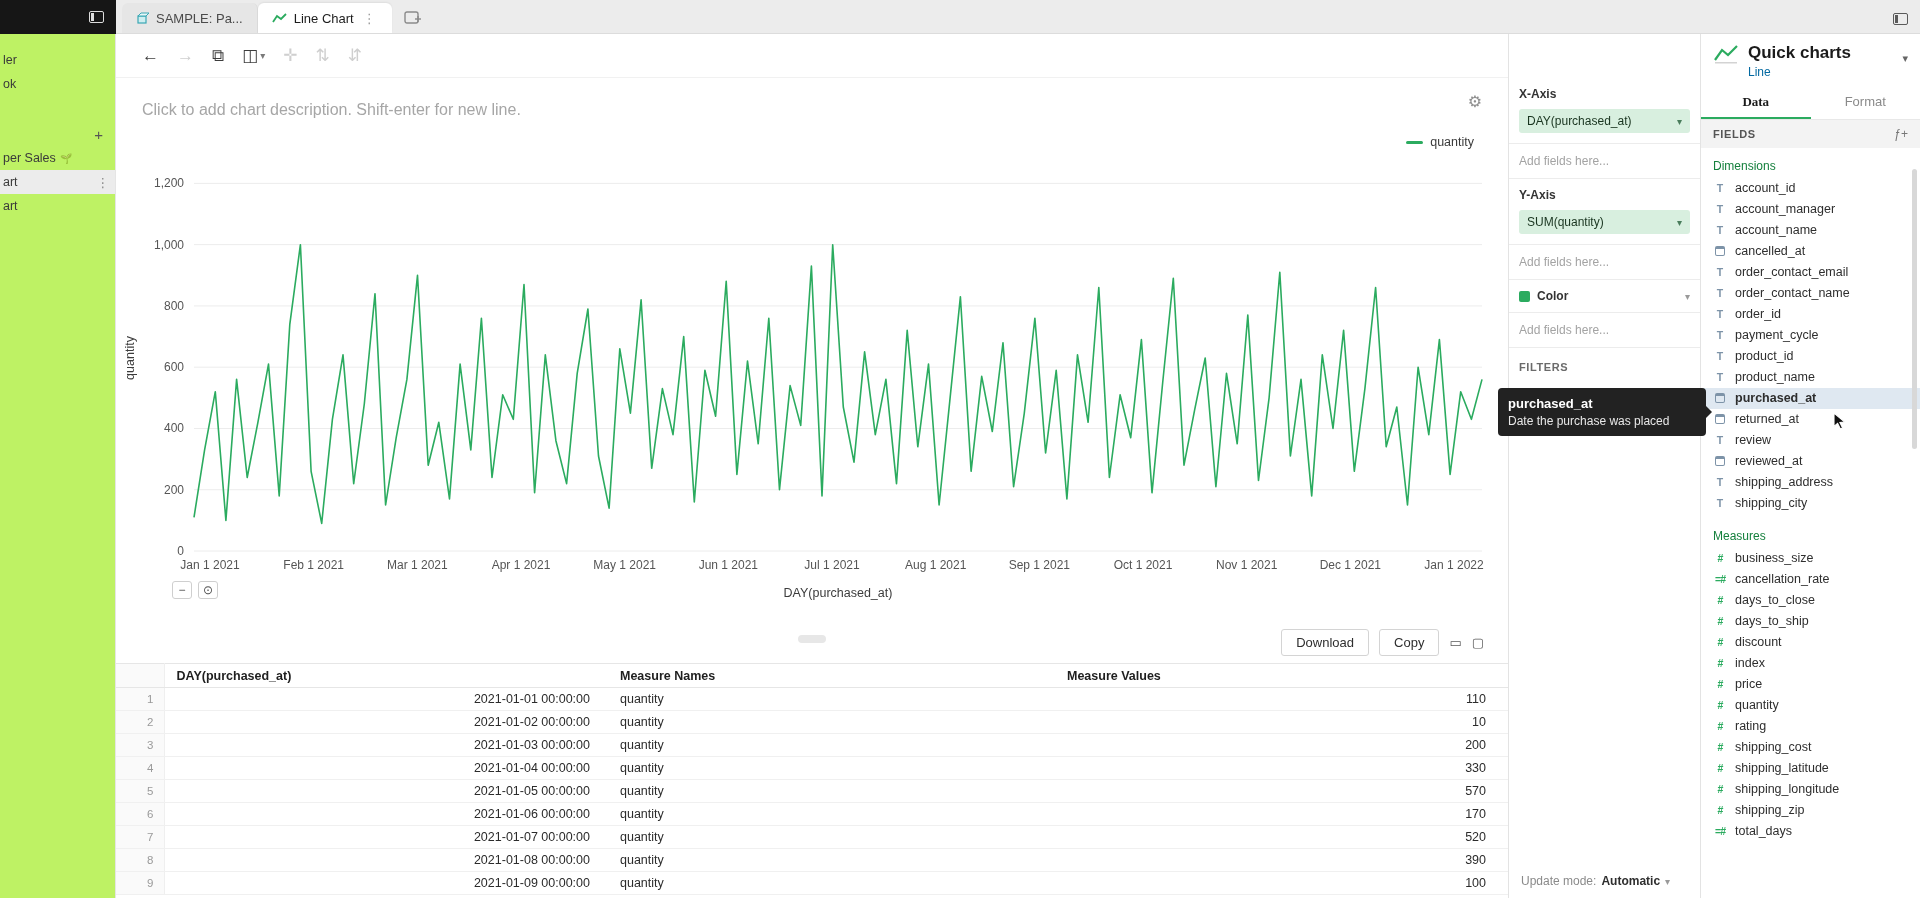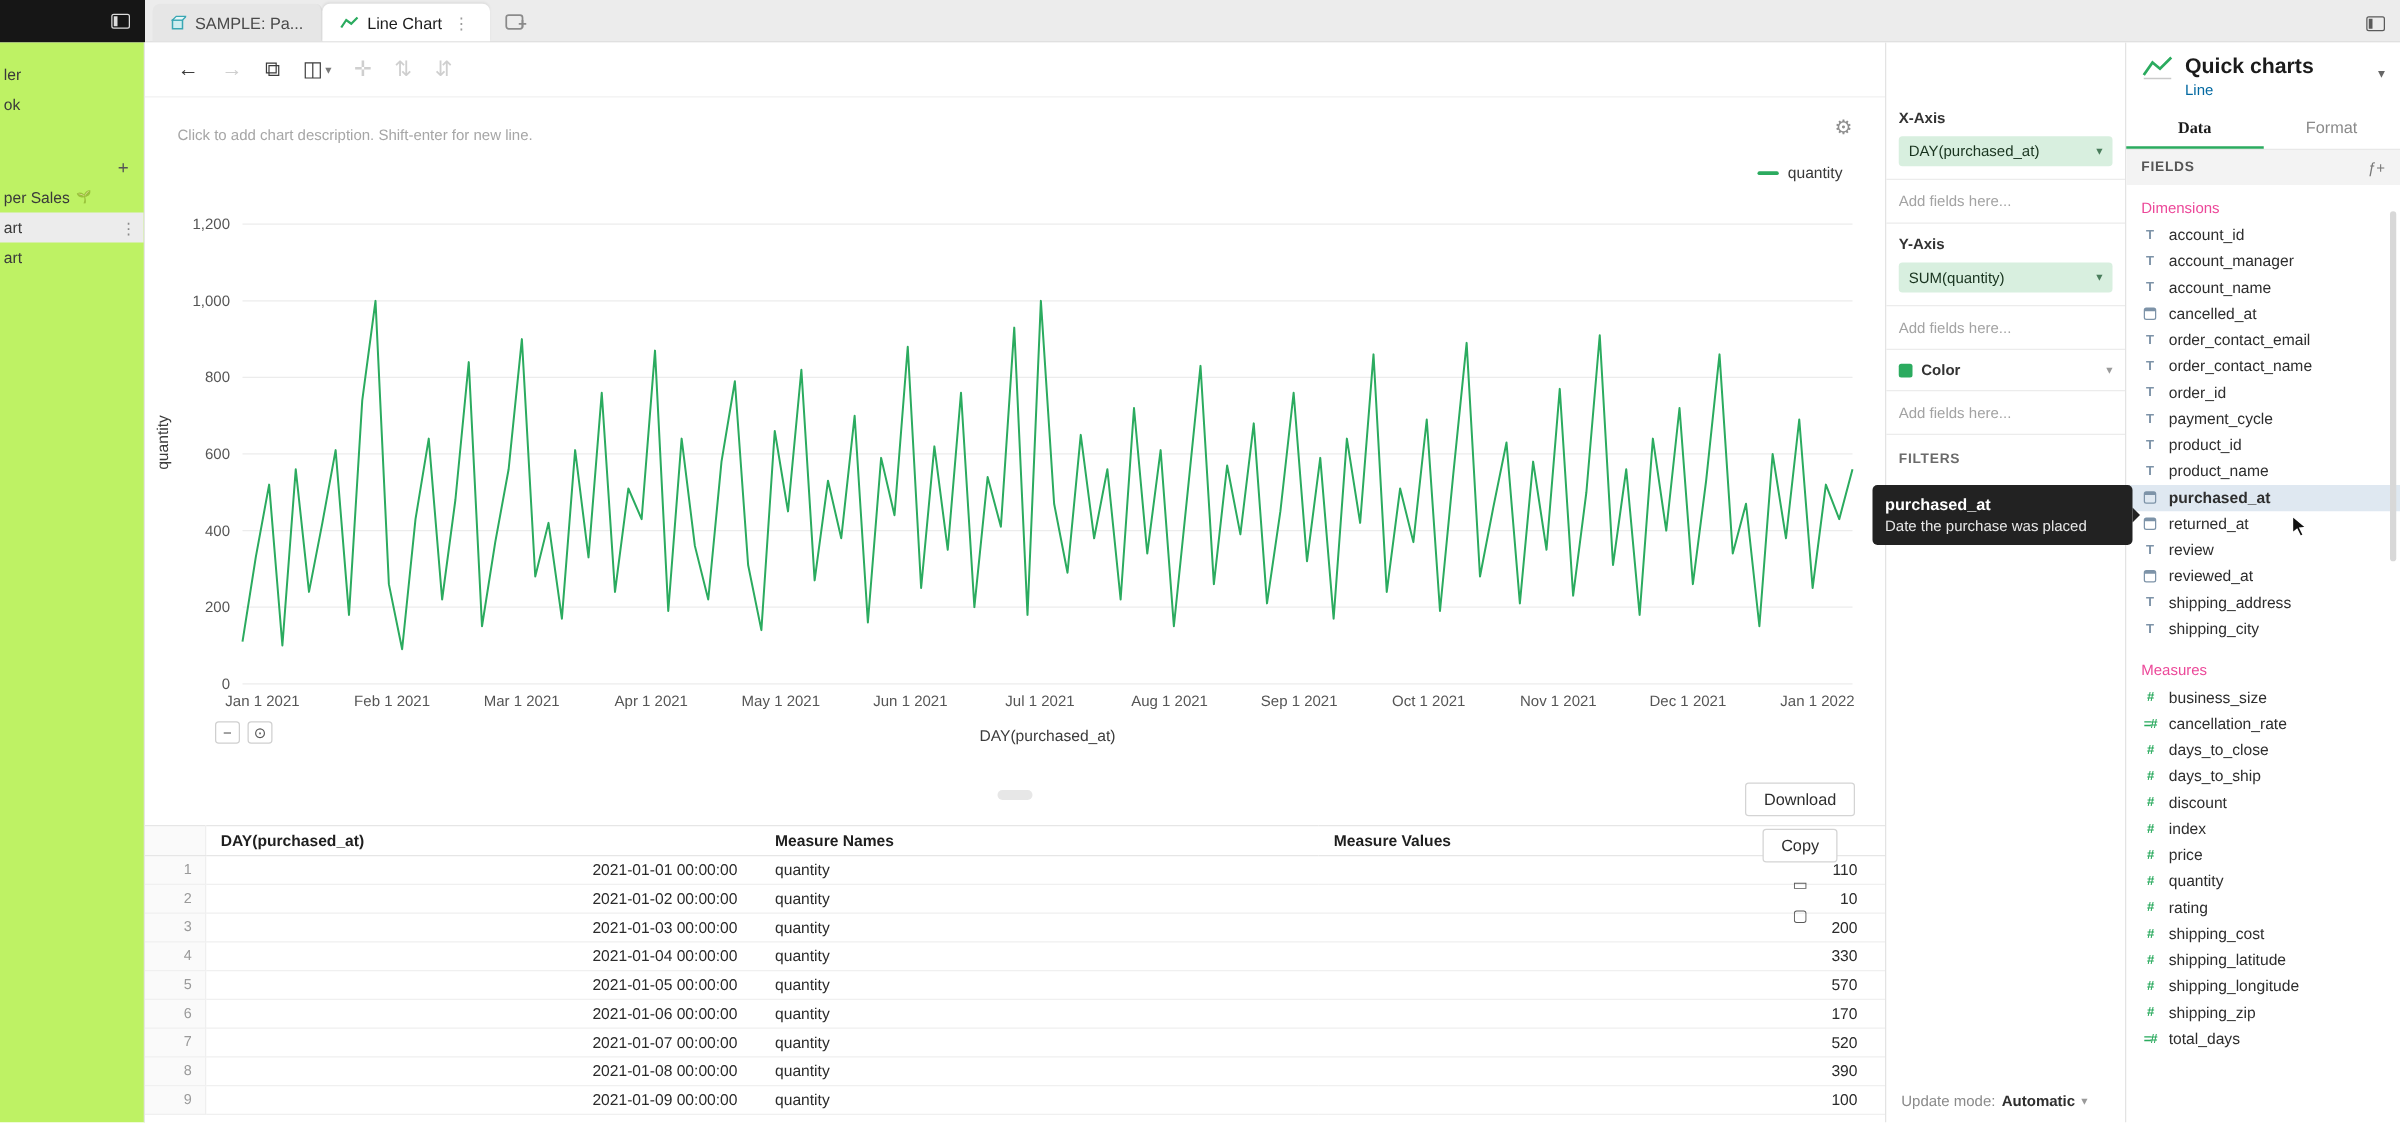--- a/index.html
+++ b/index.html
@@ -39,34 +39,34 @@
   .tbi { font-size:17px; color:#3c3c3c; display:flex; align-items:center; gap:2px; }
   .tbi.off { color:#cfcfcf; }
   .tbi .caret { font-size:10px; color:#7a7a7a; }
 
   .canvas { flex:1; display:flex; flex-direction:column; min-height:0; }
   .card-head { position:relative; padding:16px 26px 0; }
   .card-title-row { display:flex; align-items:center; gap:12px; }
   .card-title { font-size:19px; color:#5b5b5b; }
   .pencil { color:#8f8f8f; font-size:15px; }
   .gear { position:absolute; right:26px; top:14px; color:#8f8f8f; font-size:16px; }
-  .card-sub { margin-top:7px; font-size:12px; color:#a6a6a6; }
+  .card-sub { margin-top:7px; font-size:16px; color:#a6a6a6; }
   .legend { display:flex; justify-content:flex-end; align-items:center; gap:7px; padding:14px 34px 0 0; height:32px; }
   .legend-swatch { width:17px; height:3px; border-radius:2px; }
   .legend-label { font-size:12.5px; color:#3a3a3a; }
 
   .chart-wrap { position:relative; }
   .tick { font-size:12px; fill:#555; font-family:"Liberation Sans", sans-serif; }
   .axis-label { font-size:12.5px; fill:#3c3c3c; font-family:"Liberation Sans", sans-serif; }
   .zoom { position:absolute; left:56px; top:430px; display:flex; gap:6px; }
   .zbtn { width:20px; height:18px; border:1px solid #cfcfcf; border-radius:3px; background:#fff; font-size:12px; color:#555; display:flex; align-items:center; justify-content:center; }
 
   .card-footer { position:relative; height:38px; flex:0 0 38px; }
   .drag-handle { position:absolute; left:50%; top:10px; transform:translateX(-50%); width:28px; height:8px; border-radius:4px; background:#e7e7e7; }
-  .footer-actions { position:absolute; right:24px; top:4px; display:flex; align-items:center; gap:10px;flex-direction:column; }
+  .footer-actions { position:absolute; right:24px; top:4px; display:flex; align-items:center; gap:10px; }
   .btn { background:#fff; border:1px solid #d4d4d4; border-radius:3px; padding:5px 14px; font-size:13px; color:#2e2e2e; font-family:"Liberation Sans", sans-serif; }
   .mini-ic { color:#5a5a5a; font-size:13px; }
 
   table.grid { width:100%; border-collapse:collapse; table-layout:fixed; }
   .grid th { font-size:12.5px; font-weight:bold; color:#1f1f1f; text-align:left; height:24px;
     border-top:1px solid #e6e6e6; border-bottom:1px solid #e6e6e6; padding-left:12px; background:#fff; }
   .grid th.gut { width:48px; background:#fafafa; border-right:1px solid #efefef; }
   .grid td { font-size:12.5px; color:#2b2b2b; height:23px; border-bottom:1px solid #f0f0f0; }
   .grid col.c-day { width:444px; } .grid col.c-name { width:447px; }
   .grid td.c0 { color:#9a9a9a; text-align:right; padding-right:10px; background:#fafafa; border-right:1px solid #efefef; font-size:11.5px; }
@@ -96,21 +96,21 @@
   .fp-title { font-size:17px; font-weight:bold; color:#1b1b1b; line-height:1.1; }
   .fp-sub { font-size:12px; color:#0369a1; margin-top:2px; }
   .fp-chev { position:absolute; right:12px; top:18px; color:#666; font-size:11px; }
   .fp-tabs { display:flex; border-bottom:1px solid #e8e8e8; }
   .fp-tab { flex:1; text-align:center; font-size:13px; padding:7px 0; color:#8a8a8a; border-bottom:2px solid transparent; }
   .fp-tab.active { color:#1b1b1b; font-weight:bold; border-bottom-color:#2bab5f;font-family:Liberation Serif, serif; }
   .fields-bar { height:28px; background:#f3f3f3; display:flex; align-items:center; justify-content:space-between; padding:0 12px; }
   .fields-bar .fb-label { font-size:11px; font-weight:bold; letter-spacing:.6px; color:#555; }
   .fx { font-size:12px; color:#777; }
   .field-scroll { flex:1; overflow:hidden; padding-top:4px; }
-  .group-label { padding:7px 12px 5px; font-size:12px; color:#ec4899; }
+  .group-label { padding:7px 12px 5px; font-size:12px; color:#15803d; }
   .fld { height:21px; display:flex; align-items:center; gap:8px; padding:0 12px; font-size:12.5px; color:#2e2e2e; white-space:nowrap; }
   .fld.sel { background:#dfe8f1; font-weight:bold; }
   .fic { width:14px; display:flex; align-items:center; justify-content:center; flex:0 0 14px; }
   .fic.t { color:#7d93a8; font-size:10.5px; font-weight:bold; }
   .fic.m { color:#2bab5f; font-size:10.5px; font-weight:bold; letter-spacing:-1px; }
   .fic.cal { width:10px; height:10px; flex:0 0 10px; border:1.2px solid #7d93a8; border-top:3.2px solid #7d93a8; border-radius:2px; margin:0 2px; }
   .fscroll-thumb { position:absolute; right:3px; top:135px; width:5px; height:280px; border-radius:3px; background:#d8d8d8; }
 
   
   .tooltip { position:absolute; left:1498px; top:388px; width:208px; background:#222; color:#fff; border-radius:4px; padding:8px 10px; z-index:30; }

